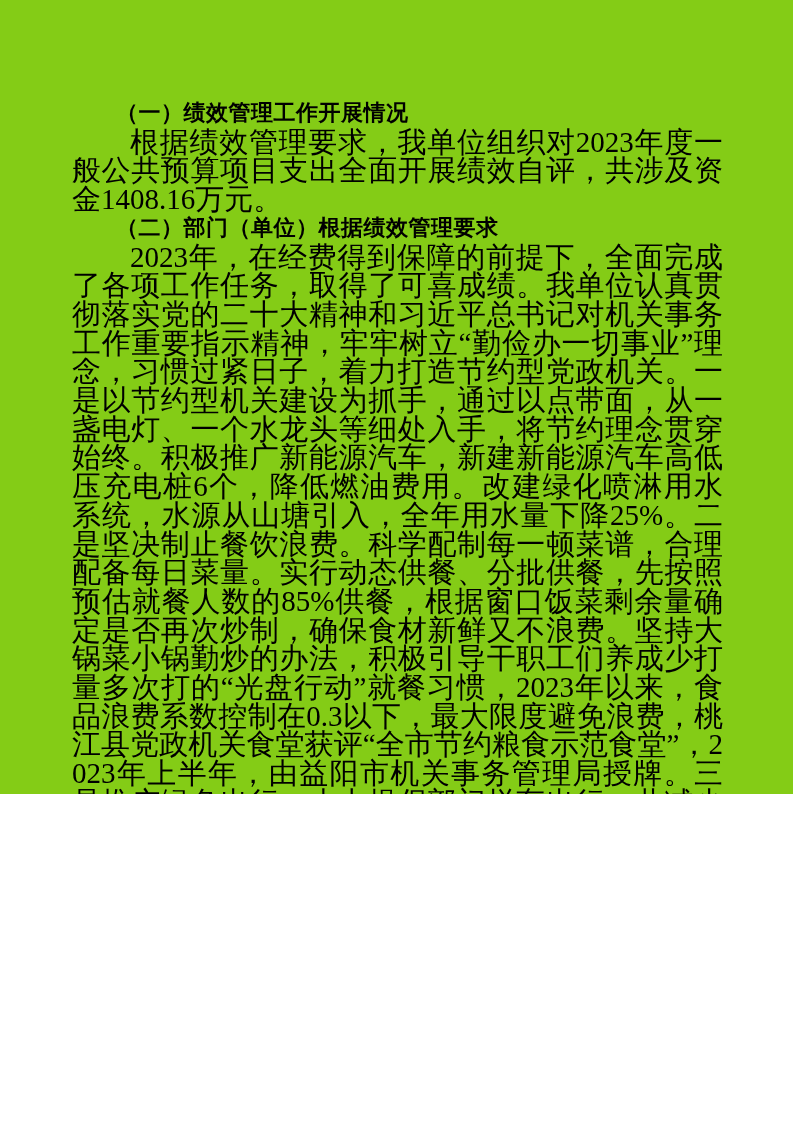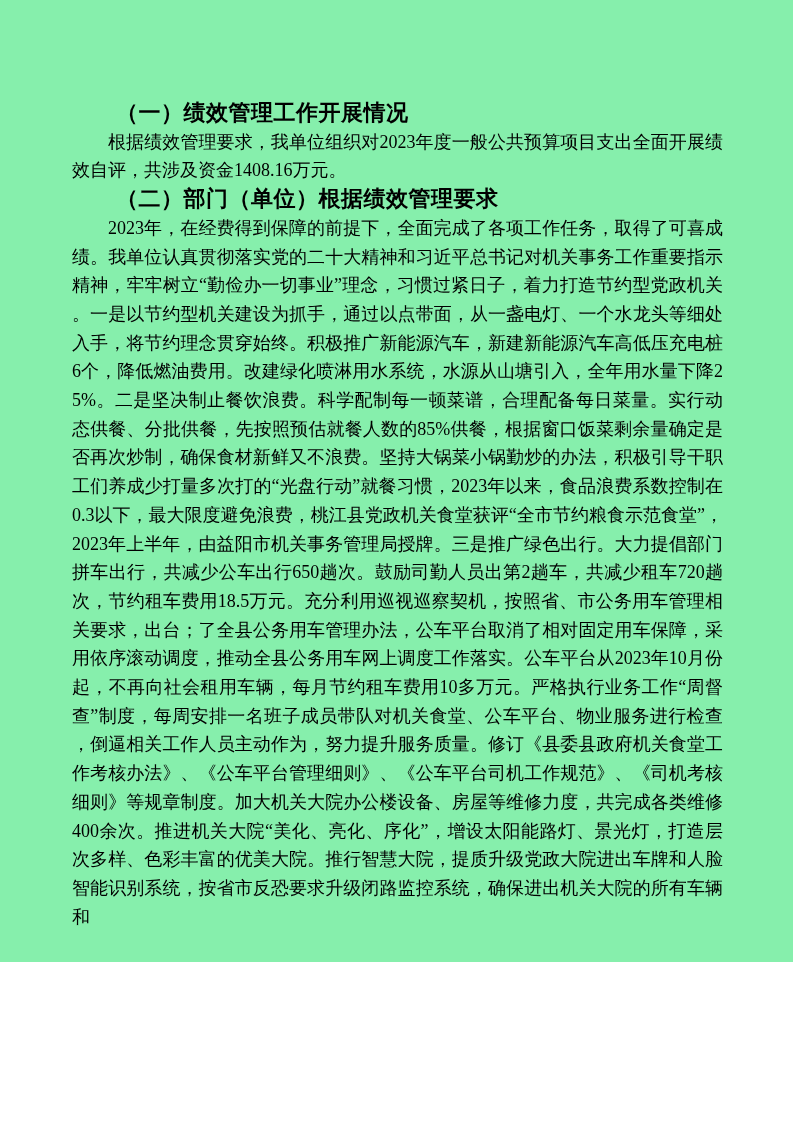--- a/index.html
+++ b/index.html
@@ -3,22 +3,22 @@
 <meta charset="utf-8">
 <style>
   html, body {
     margin: 0;
     padding: 0;
     background: #ffffff;
   }
   .page {
     position: relative;
     width: 793px;
-    height: 962px;
-    background: #86efac;
+    height: 794px;
+    background: #84cc16;
     overflow: hidden;
   }
   .content {
     position: absolute;
     left: 72px;
     top: 99px;
     width: 651px;
     color: #000000;
   }
   .doc-heading {
@@ -26,21 +26,21 @@
     font-weight: bold;
     font-size: 22px;
     line-height: 28.7px;
     text-indent: 2em;
     margin: 0;
     letter-spacing: 0.5px;
     white-space: nowrap;
   }
   .doc-paragraph {
     font-family: "Liberation Serif", "DejaVu Serif", serif;
-    font-size: 18px;
+    font-size: 29px;
     line-height: 28.7px;
     text-indent: 2em;
     margin: 0;
     text-align: justify;
     text-justify: inter-ideograph;
     line-break: anywhere;
     overflow-wrap: anywhere;
   }
 </style>
 </head>

